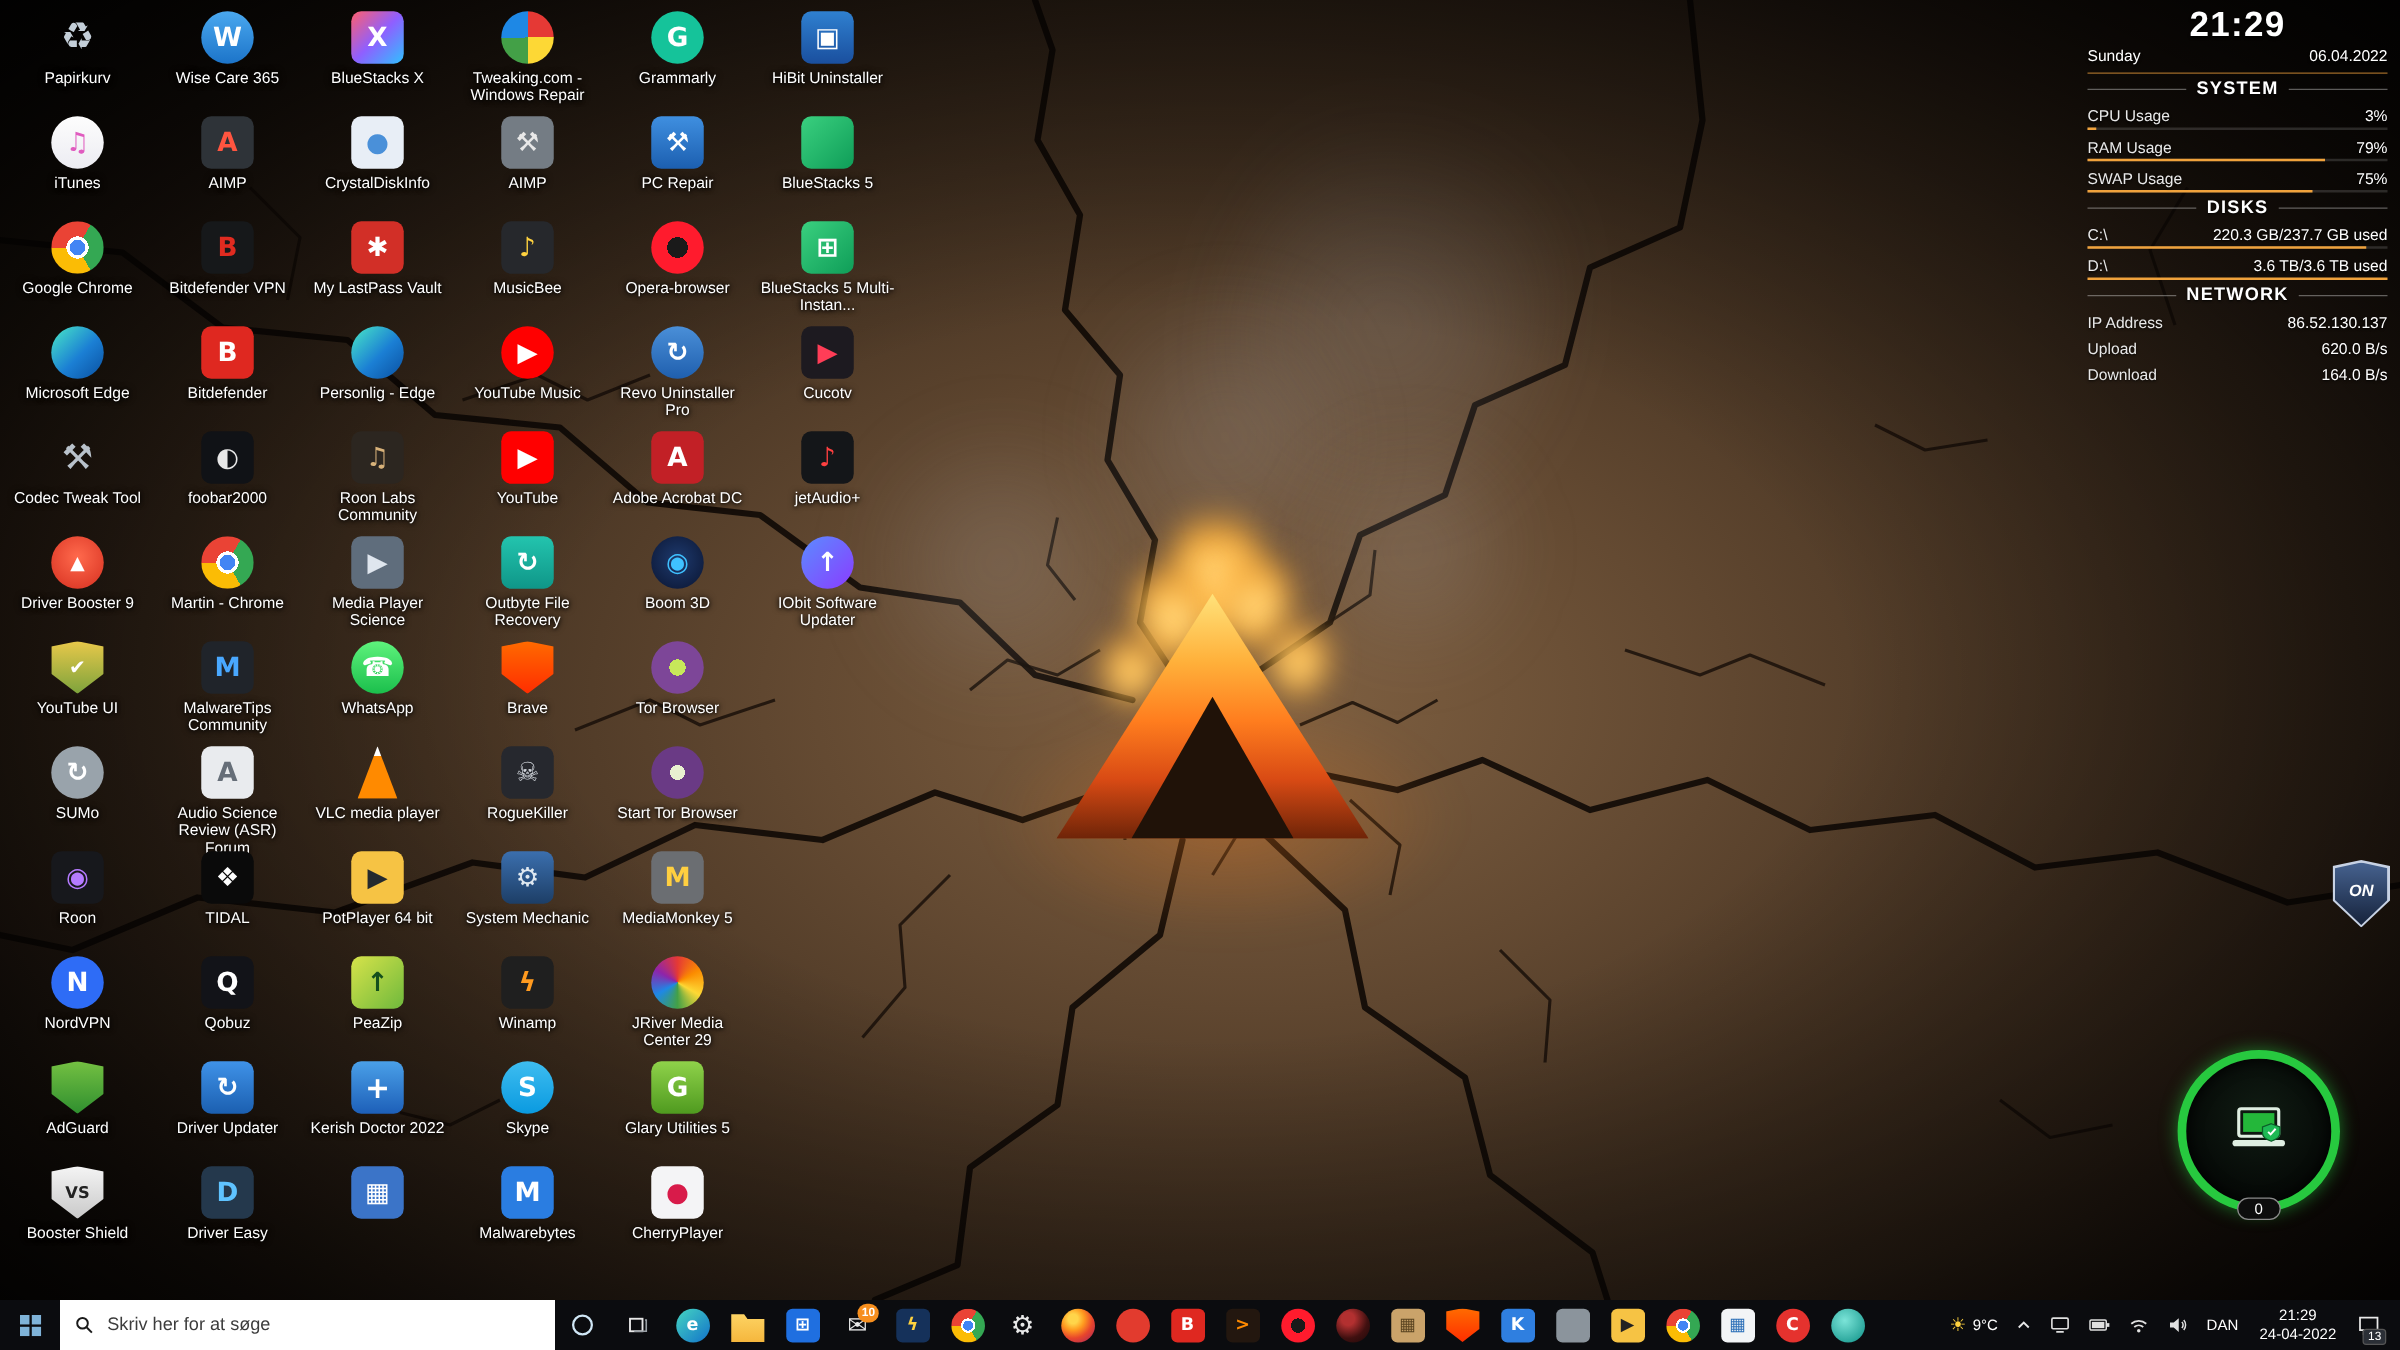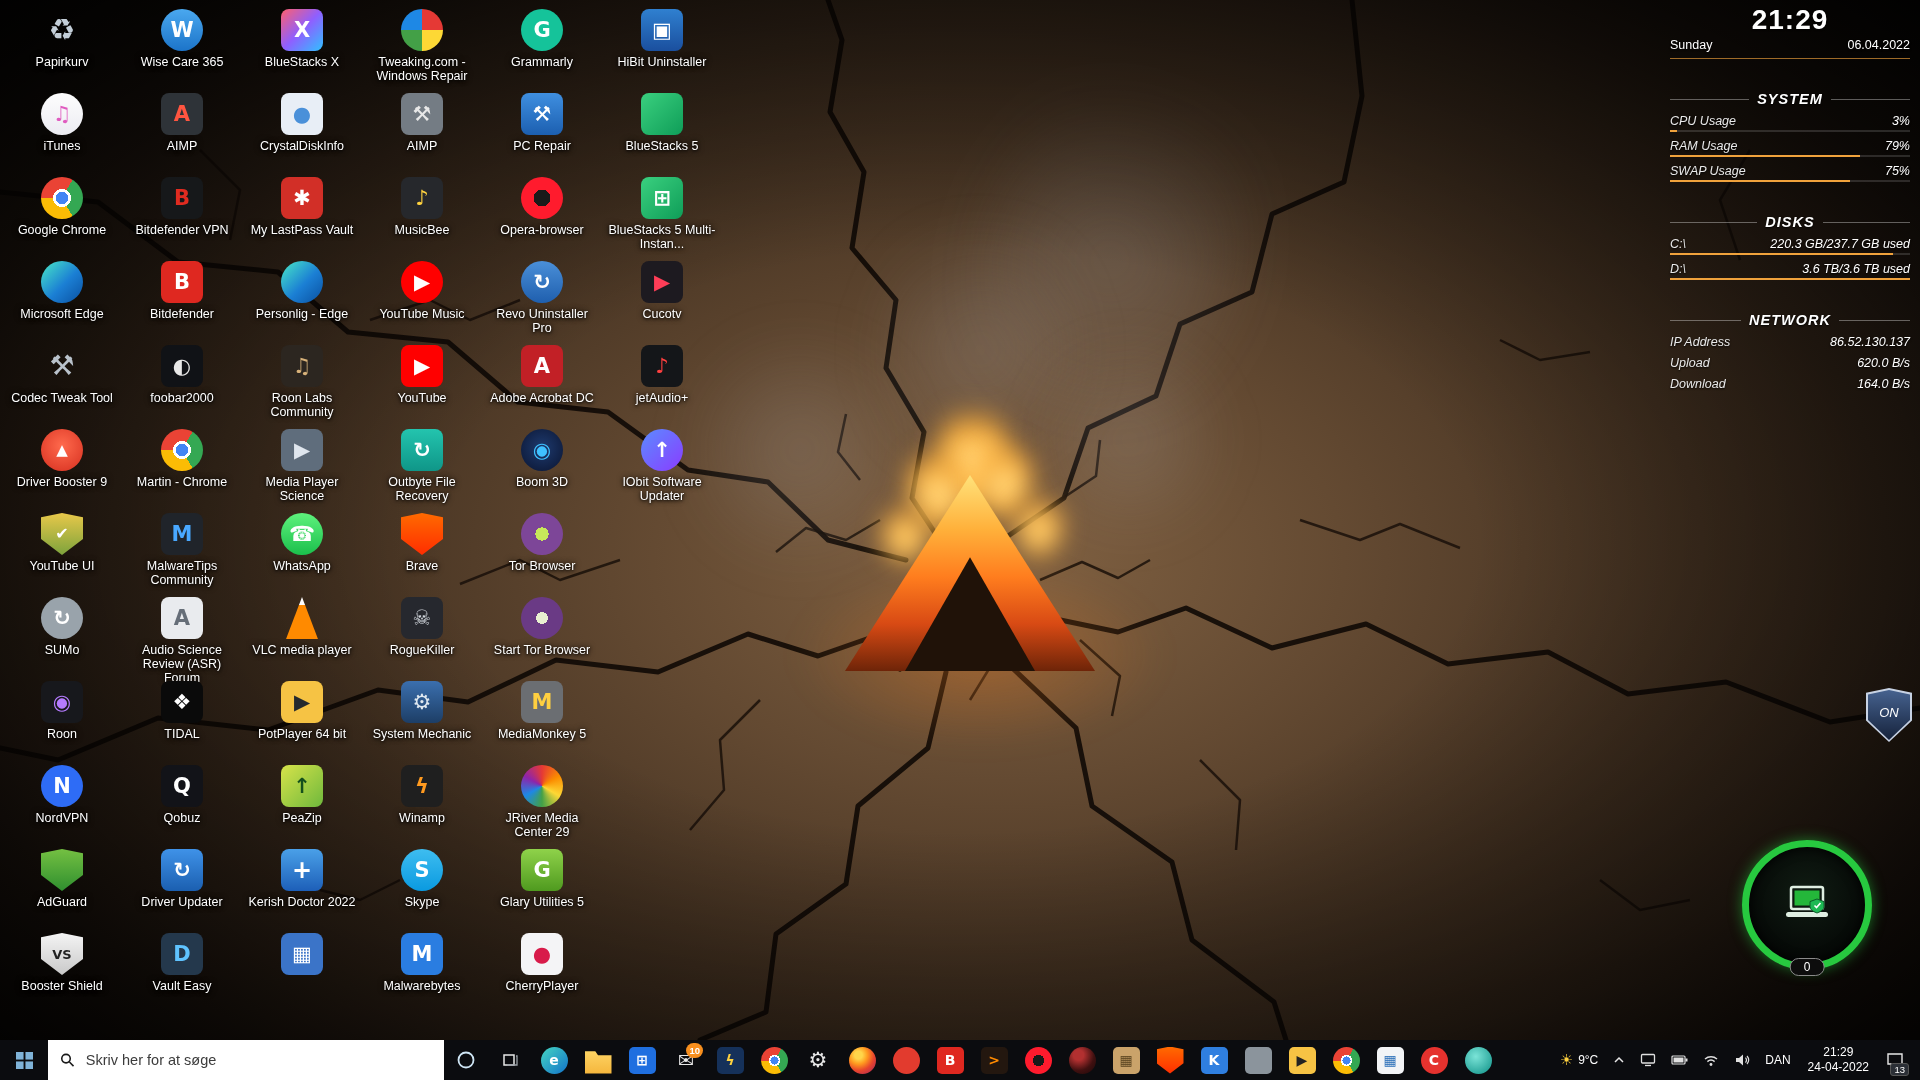--- a/index.html
+++ b/index.html
@@ -42,37 +42,37 @@
   .tile{position:relative;display:grid;place-items:center;flex:none;
     font-family:"DejaVu Sans",sans-serif;}
   .glyph{font-weight:bold;line-height:1;font-family:"DejaVu Sans",sans-serif;}
 
   
   .hud{position:absolute;top:4px;right:10px;width:240px;font-size:12.5px;
     text-shadow:0 1px 2px rgba(0,0,0,.9);}
   .hud .time{font-size:28px;font-weight:bold;text-align:center;letter-spacing:1px;}
   .hud .dd{display:flex;justify-content:space-between;margin-top:2px;padding-bottom:6px;
     border-bottom:1px solid rgba(240,162,60,.65);font-size:12.5px;}
-  .sect{margin-top:32px;font-style:italic;}
+  .sect{margin-top:4px;}
   .sect h3{display:flex;align-items:center;gap:8px;margin:0 0 4px 0;
     font-size:14.5px;font-weight:bold;letter-spacing:1px;}
   .sect h3::before,.sect h3::after{content:"";flex:1;height:1px;background:rgba(255,255,255,.35);}
   .hrow{display:flex;justify-content:space-between;margin-top:7px;}
   .hrow .hl{color:#e9e9e9;} .hrow .hv{color:#fff;}
   .hbar{height:2px;background:rgba(255,255,255,.14);margin-top:2px;}
   .hbar i{display:block;height:100%;background:#f0a23c;}
 
   
   .onshield{position:absolute;right:8px;top:688px;width:46px;height:54px;
     clip-path:polygon(0 9%,50% 0,100% 9%,100% 60%,50% 100%,0 60%);
     background:#c7d2e4;display:grid;place-items:center;cursor:pointer;}
   .onshield .inner{width:42px;height:50px;
     clip-path:polygon(0 9%,50% 0,100% 9%,100% 60%,50% 100%,0 60%);
     background:linear-gradient(180deg,#46628f,#16233c);display:grid;place-items:center;}
-  .onshield .inner span{font-size:13px;font-weight:normal;font-style:italic;color:#fff;margin-top:-6px;}
+  .onshield .inner span{font-size:13px;font-weight:bold;font-style:italic;color:#fff;margin-top:-6px;}
 
   
   .gauge{position:absolute;left:1742px;top:840px;width:116px;height:116px;border-radius:50%;
     border:7px solid #27c93f;box-shadow:0 0 14px rgba(39,201,63,.55), inset 0 0 12px #000;
     background:radial-gradient(circle at 50% 40%, #11american;) ;
     background:radial-gradient(circle at 50% 40%, #101c13, #050806 72%);
     display:grid;place-items:center;cursor:pointer;}
   .gauge .pill{position:absolute;left:50%;bottom:-13px;transform:translateX(-50%);
     background:#0d0d0d;border:1px solid #8a8a8a;border-radius:10px;padding:1px 13px;
     font-size:12px;color:#fff;}
@@ -289,21 +289,21 @@
           <div class="dicon">
             <span class="tile" style="height: 42px; width: 42px; background: linear-gradient(rgb(63, 146, 232), rgb(27, 95, 176)); border-radius: 8px;">
               <span class="glyph" style="color: rgb(255, 255, 255); font-size: 21px;">↻</span>
             </span>
             <span class="dlabel">Driver Updater</span>
           </div>
           <div class="dicon">
             <span class="tile" style="height: 42px; width: 42px; background: rgb(36, 56, 76); border-radius: 8px;">
               <span class="glyph" style="color: rgb(95, 195, 255); font-size: 21px;">D</span>
             </span>
-            <span class="dlabel">Vault Easy</span>
+            <span class="dlabel">Driver Easy</span>
           </div>
         </div>
         <div class="icon-col">
           <div class="dicon">
             <span class="tile" style="height: 42px; width: 42px; background: linear-gradient(135deg, rgb(255, 95, 109) 0%, rgb(143, 95, 255) 50%, rgb(47, 193, 255) 100%); border-radius: 8px;">
               <span class="glyph" style="color: rgb(255, 255, 255); font-size: 21px;">X</span>
             </span>
             <span class="dlabel">BlueStacks X</span>
           </div>
           <div class="dicon">

